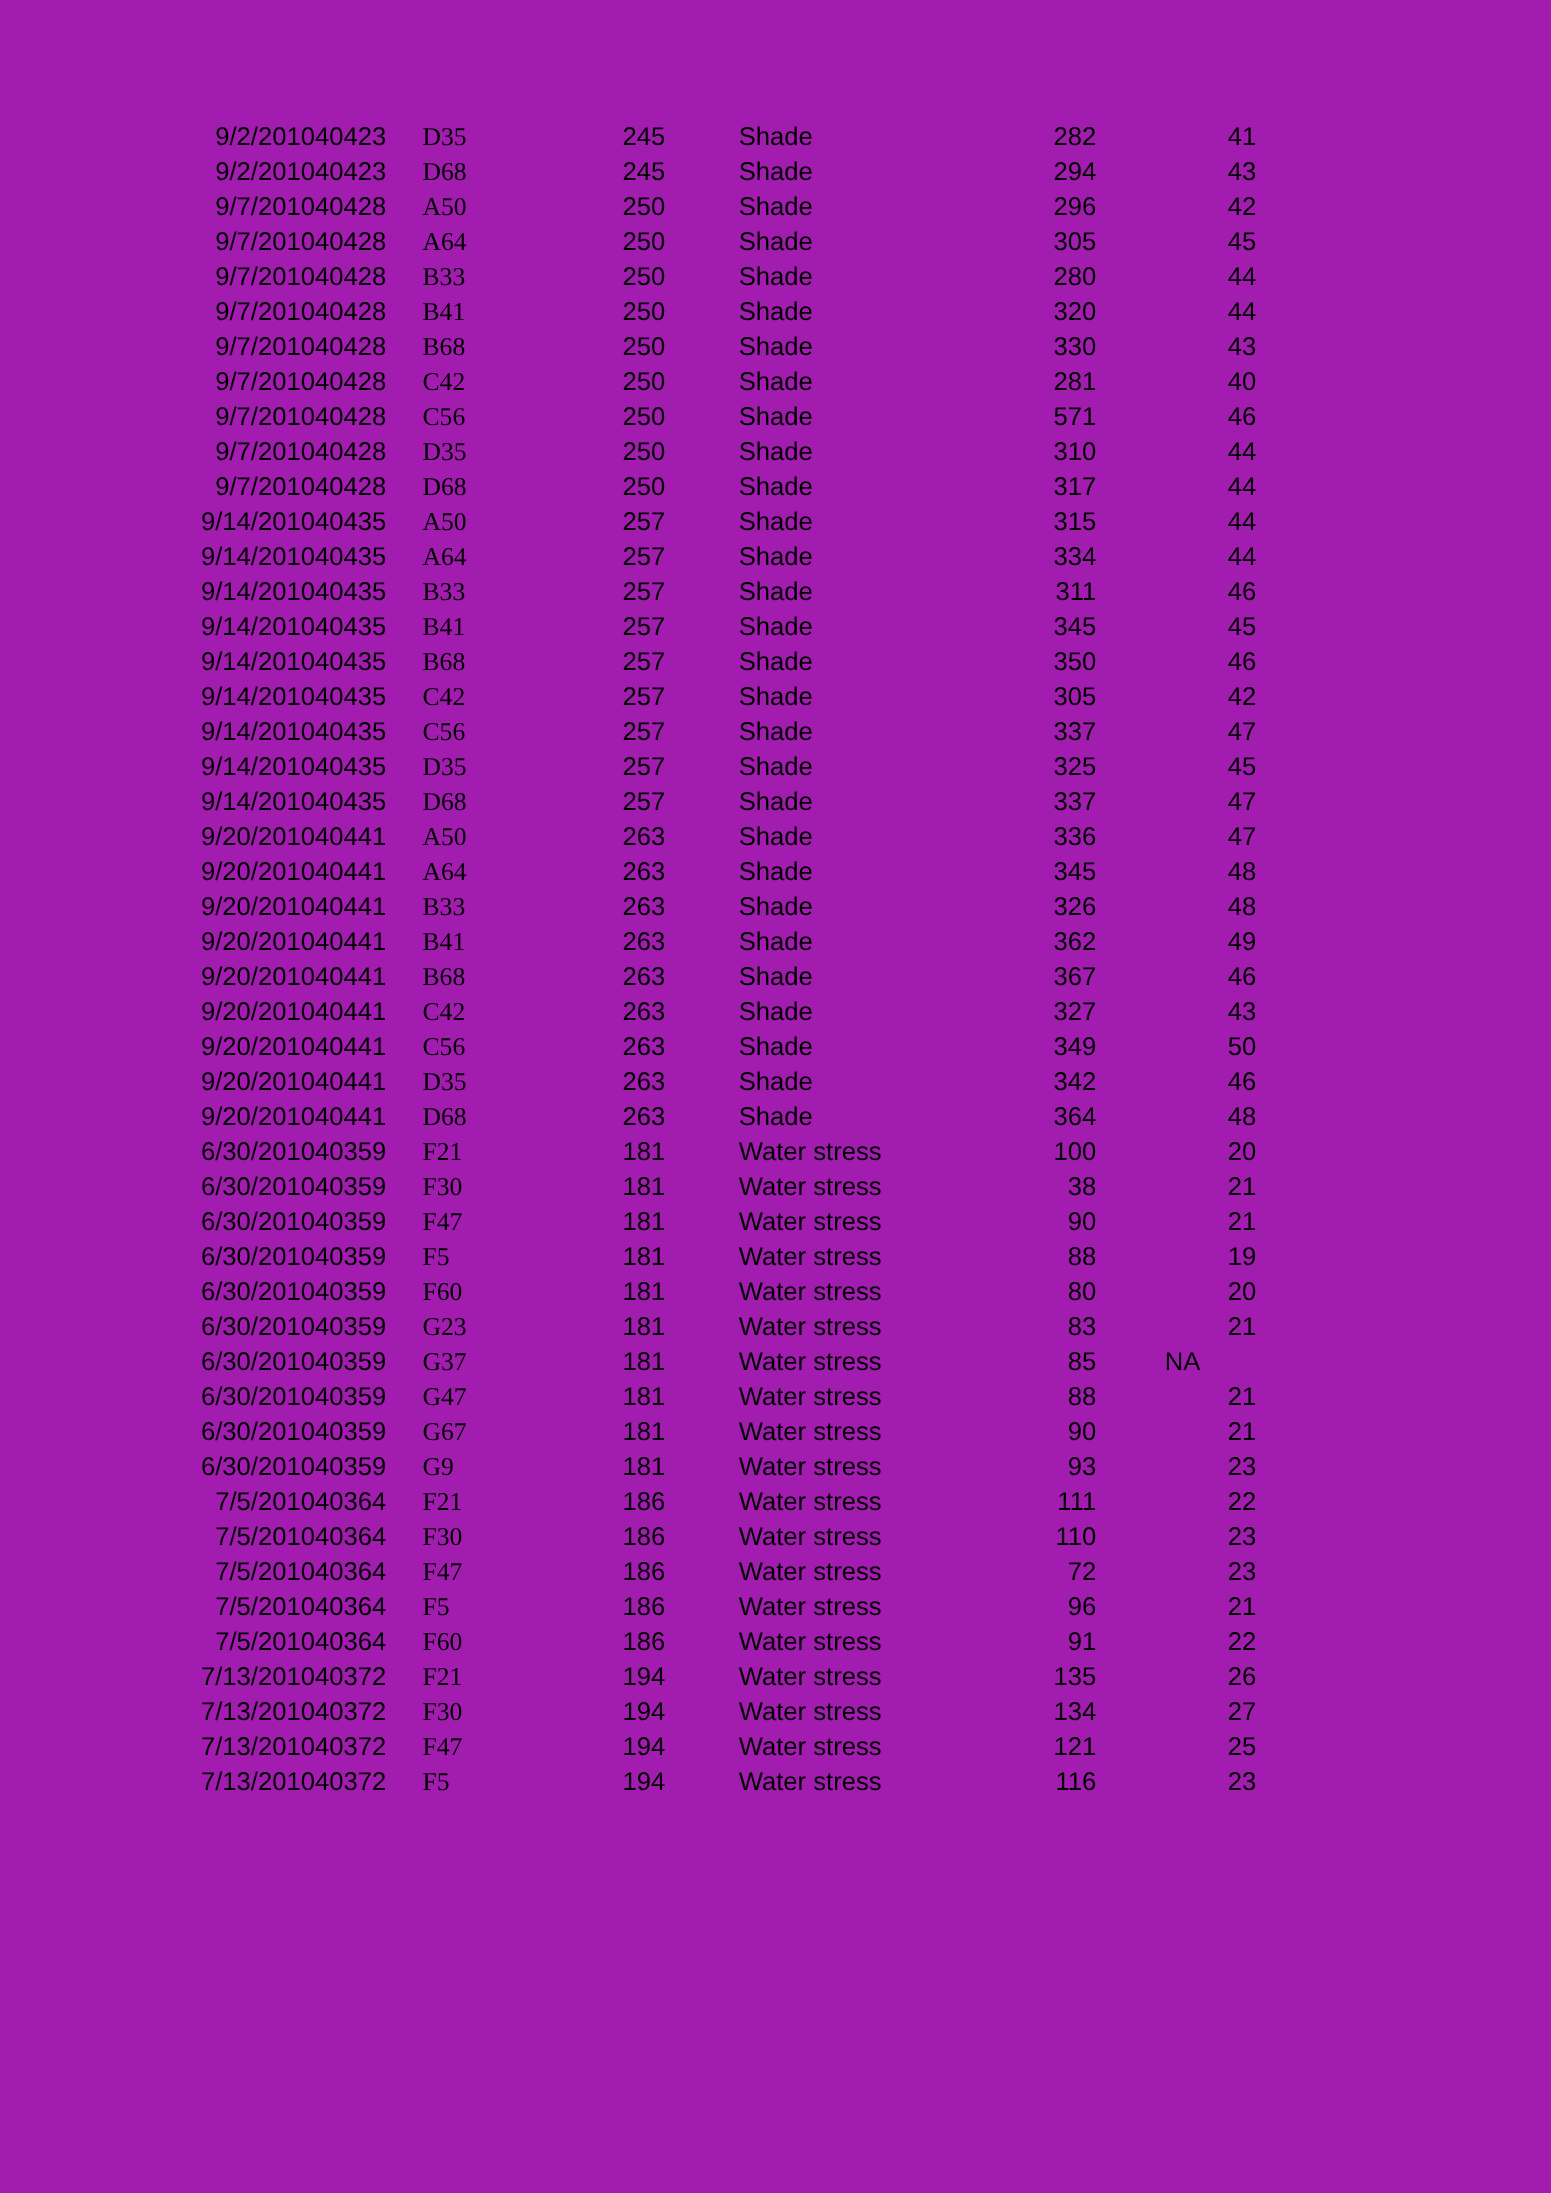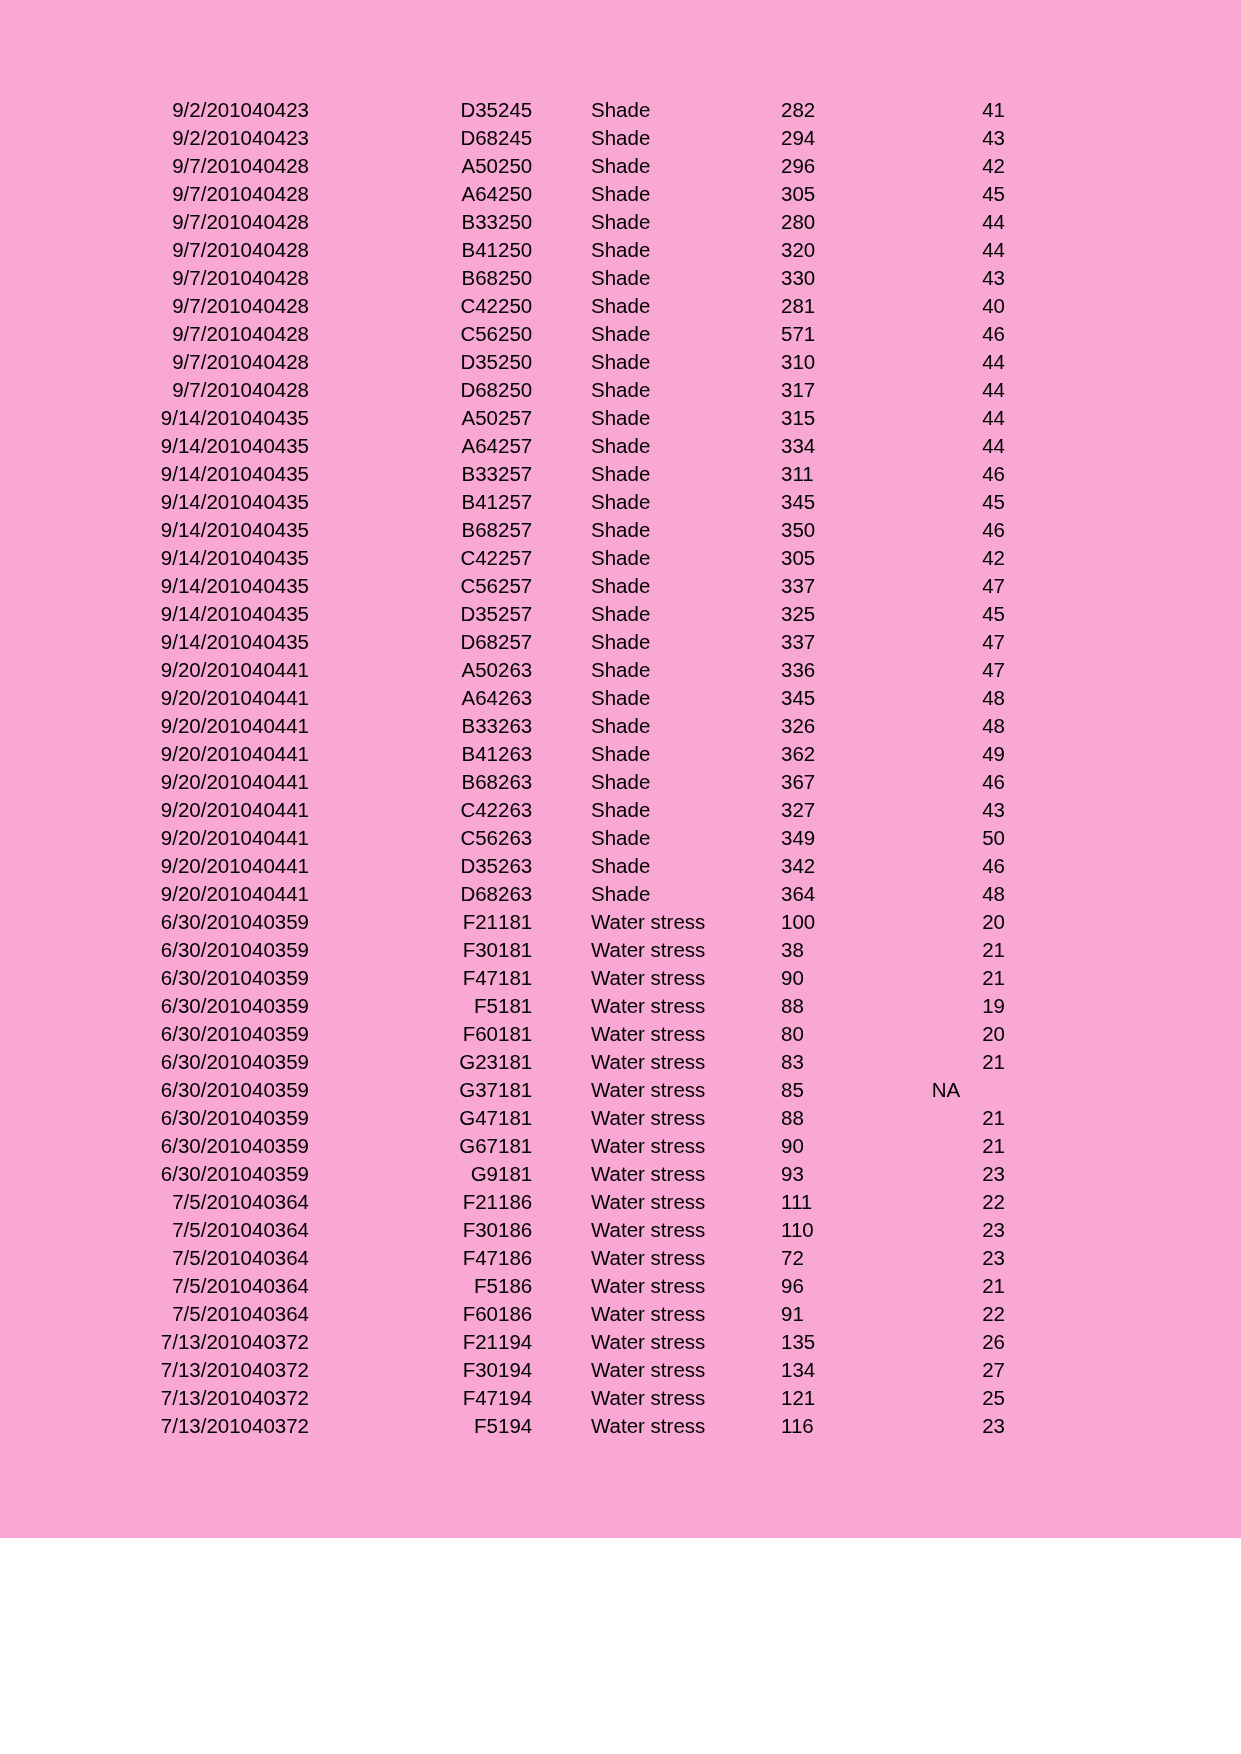--- a/index.html
+++ b/index.html
@@ -10,24 +10,24 @@
   body {
     width: 1241px;
     height: 1754px;
     font-family: "Liberation Sans", sans-serif;
     color: #000000;
     -webkit-font-smoothing: antialiased;
   }
   .page {
     position: relative;
     width: 1241px;
-    height: 1538px;
+    height: 1754px;
     box-sizing: border-box;
     padding: 96px 0 0 0;
-    background: #f9a8d4;
+    background: #a21caf;
   }
   table.data-table {
     border-collapse: collapse;
     border-spacing: 0;
     margin-left: 104px;
     font-size: 20.5px;
     line-height: 1;
   }
   table.data-table td {
     padding: 0;
@@ -44,33 +44,35 @@
     padding-right: 6px;
   }
   td.col-serial {
     width: 86px;
     text-align: left;
     padding-left: 56px;
     padding-right: 7px;
   }
   td.col-plot {
     width: 160px;
-    text-align: right;
+    text-align: left;
+    font-family: Liberation Serif, serif;
   }
   td.col-doy {
     width: 93px;
     text-align: left;
     padding-right: 7px;
   }
   td.col-treatment {
     width: 190px;
     text-align: left;
   }
   td.col-value1 {
     width: 96px;
+    text-align: right;
     padding-right: 4px;
   }
   td.col-value2 {
     width: 118px;
     text-align: right;
     padding-right: 4px;
   }
   td.col-value2.na-flag {
     text-align: center;
     padding-left: 10px;

